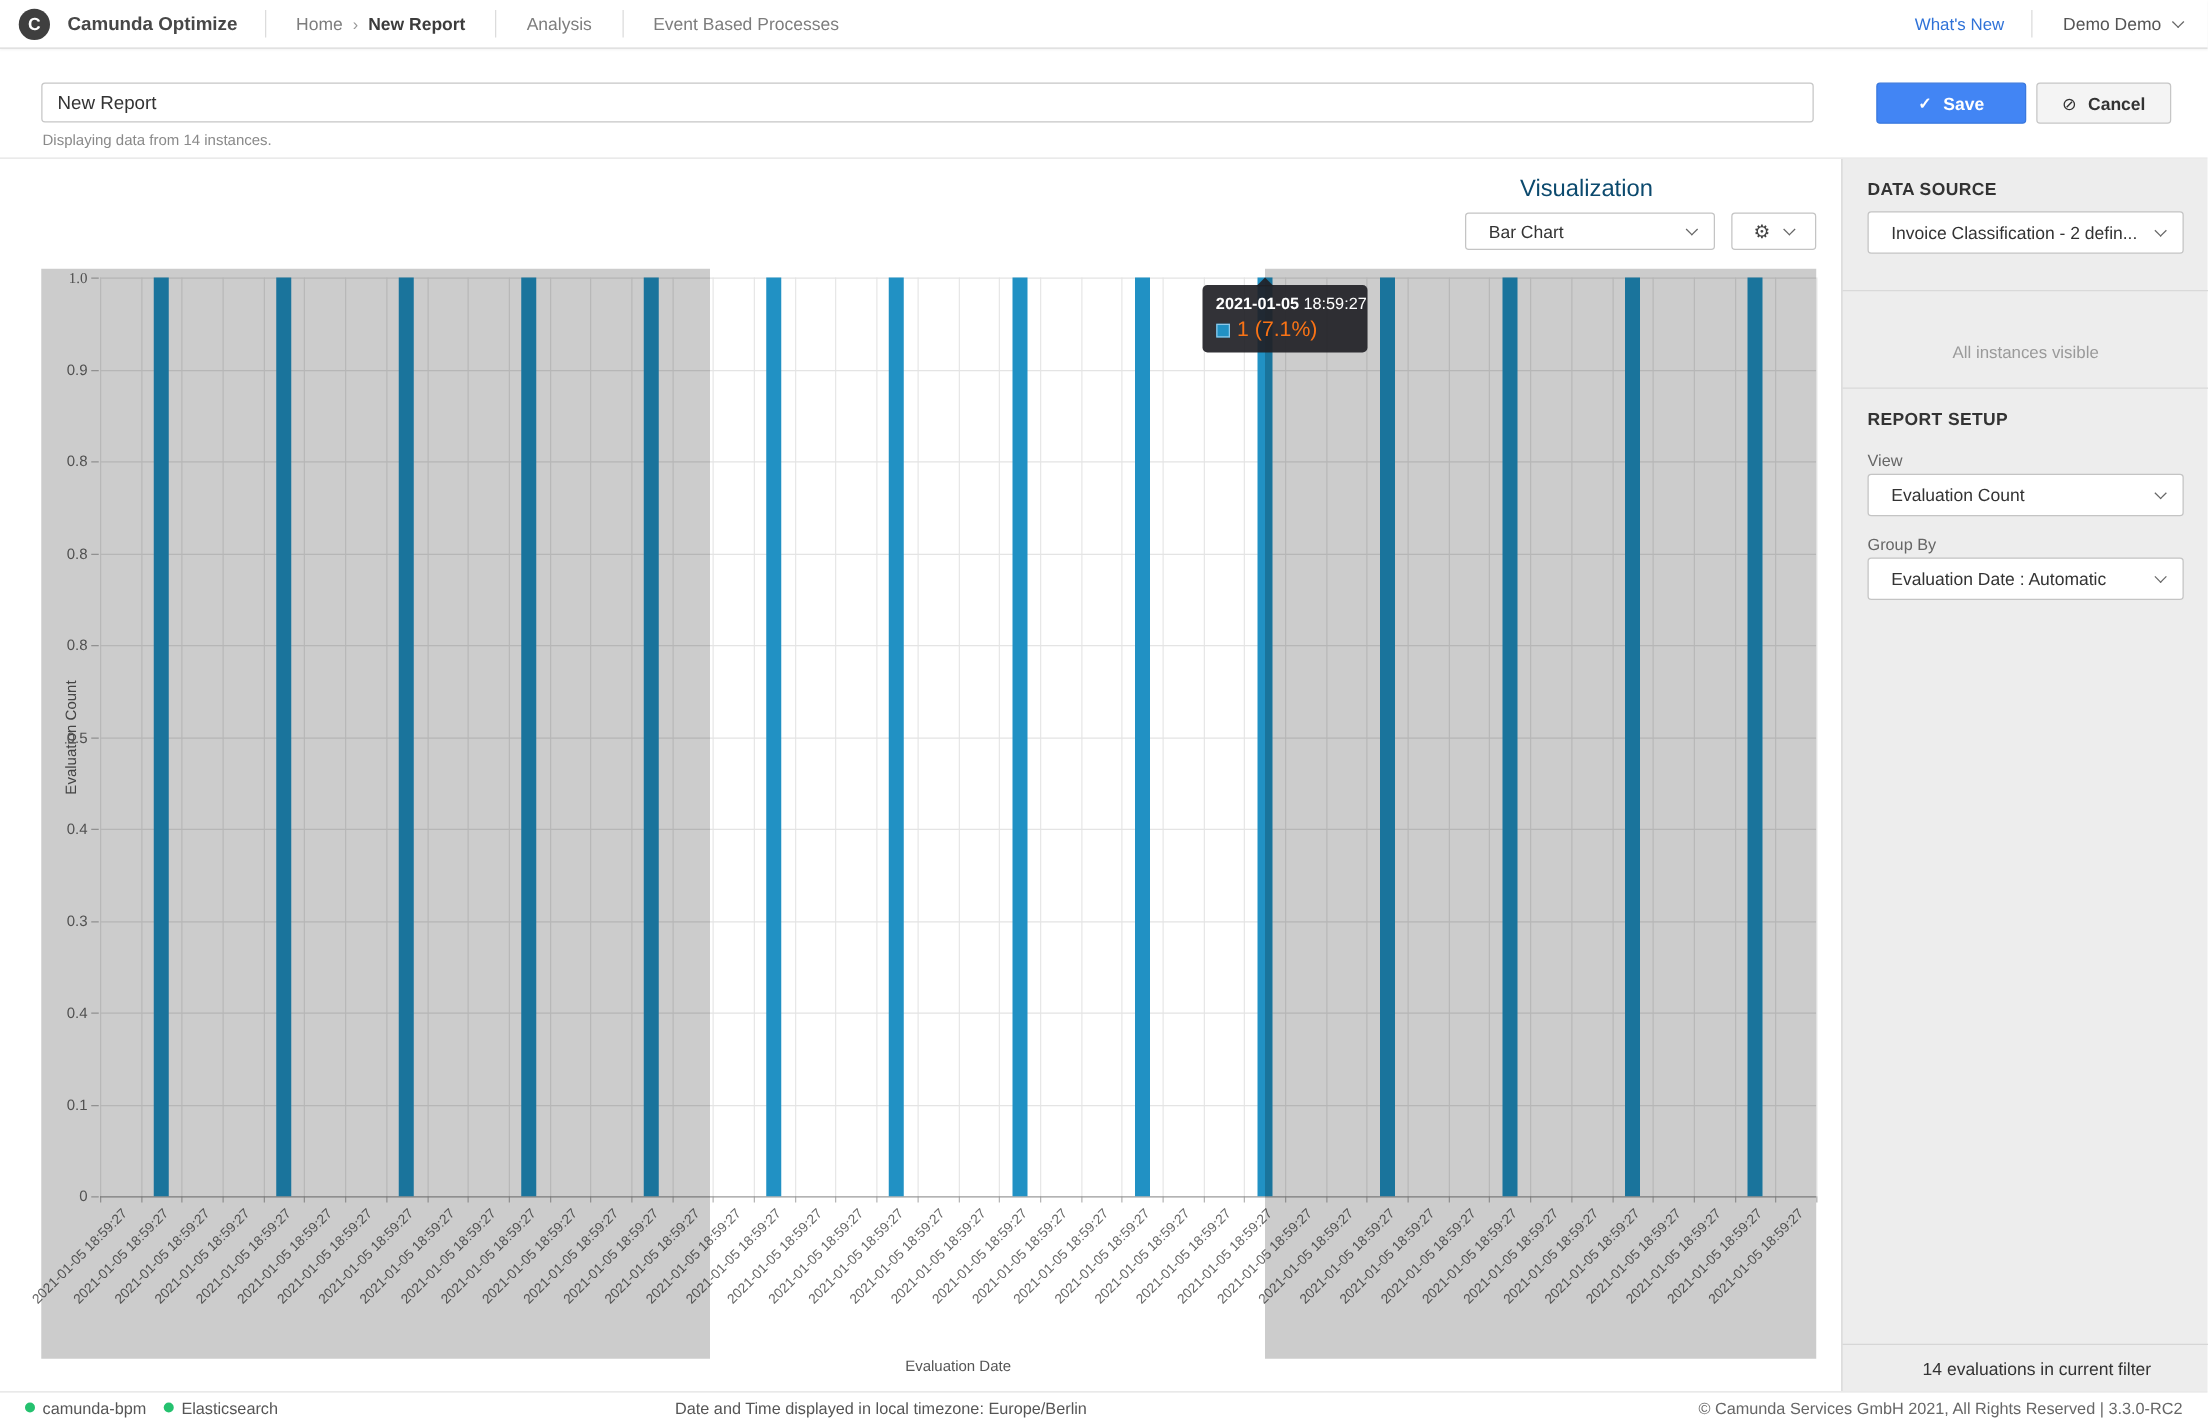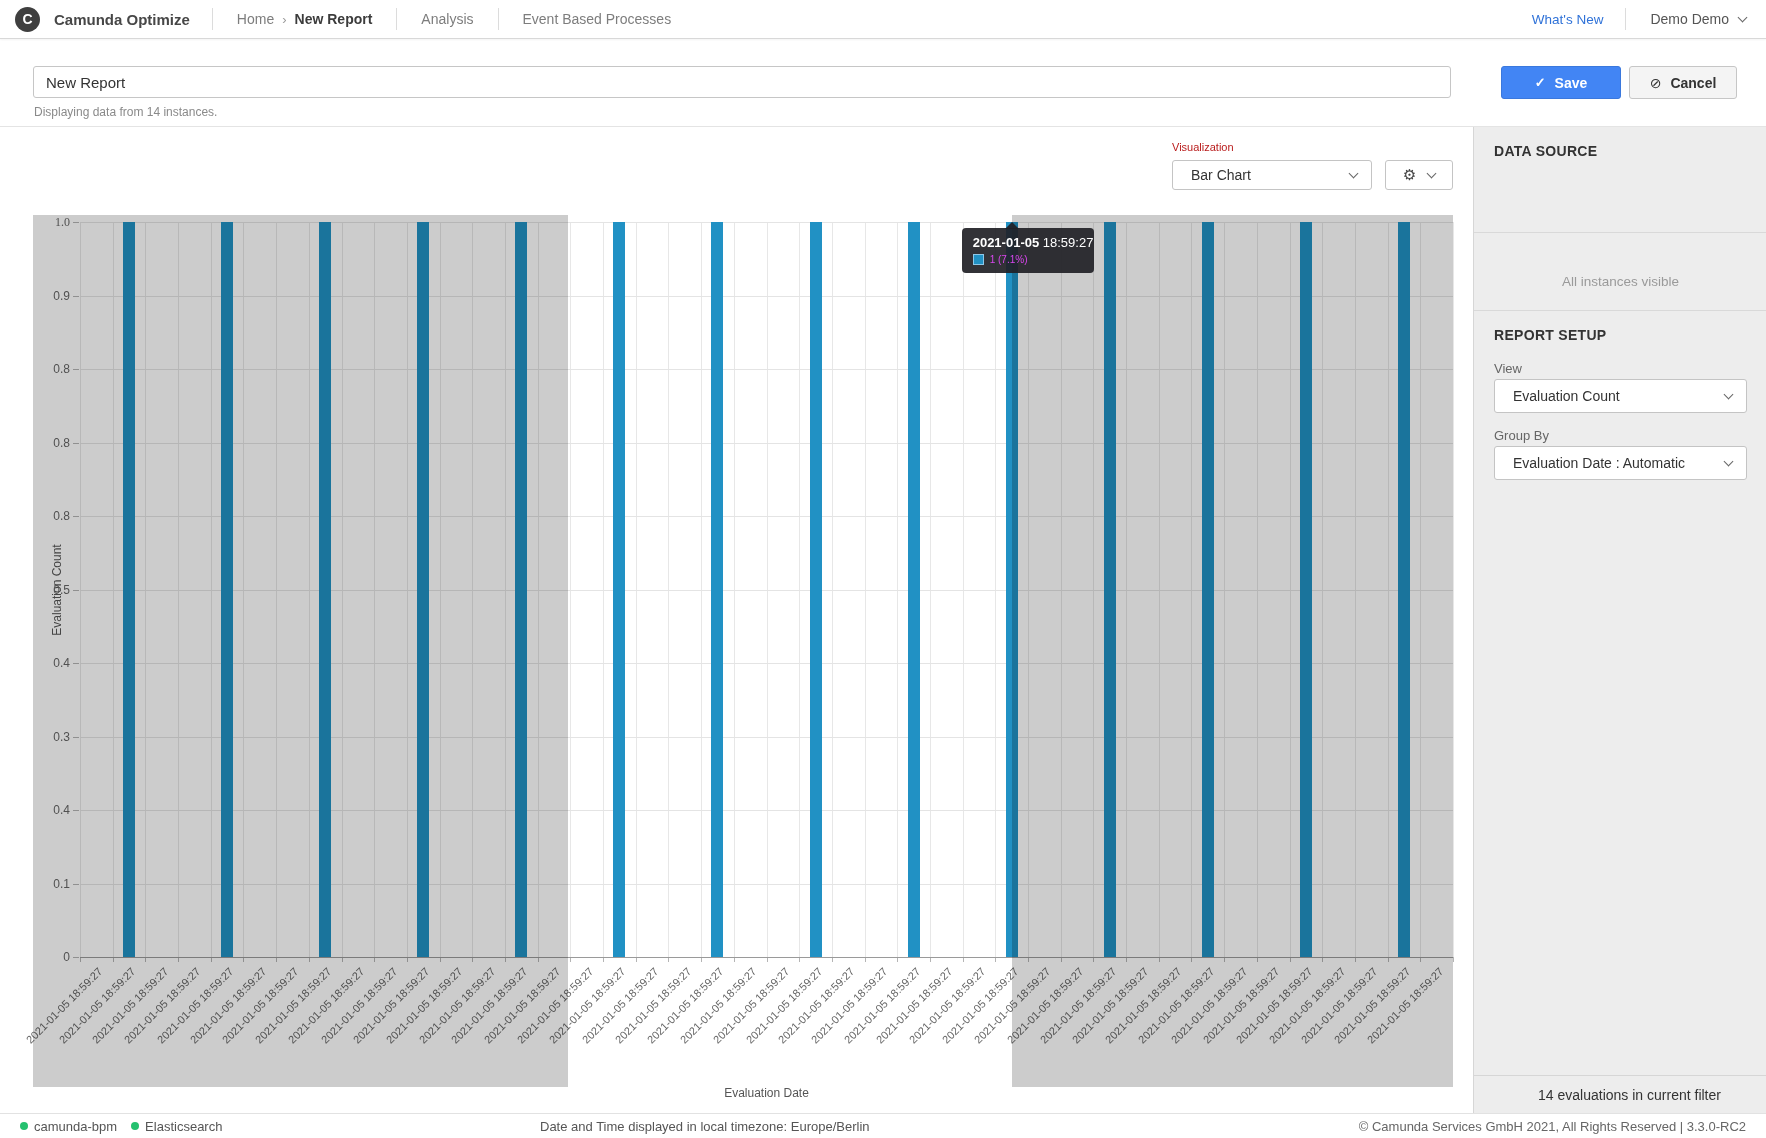--- a/index.html
+++ b/index.html
@@ -39,21 +39,21 @@
   .btn-save { left:1501px; width:120px; background:#4285f4; color:#fff; border:1px solid #3a78dd; }
   .btn-cancel { left:1629px; width:108px; background:#f4f4f4; color:#333; border:1px solid #c6c6c6; }
   .icon-check { font-size:13px; font-weight:bold; }
   .icon-block { font-size:14px; font-weight:normal; }
 
   
   .content { position:absolute; left:0; top:127px; width:1766px; height:986px; background:#fff; }
 
   
   .viz-wrap { position:absolute; top:14px; right:313px; width:281px; z-index:15; }
-  .viz-label { font-size:11px; color:#b91c1c; margin-bottom:7px; }
+  .viz-label { font-size:19px; color:#0c4a6e; margin-bottom:7px;margin-left:44px; }
   .viz-row { display:flex; gap:13px; }
   .selectbox { height:30px; background:#fff; border:1px solid #c4c4c4; border-radius:3px;
                display:flex; align-items:center; font-size:14px; color:#333; cursor:pointer;
                padding:0 14px 0 18px; justify-content:space-between; }
   .viz-select { width:200px; }
   .gear-btn { width:68px; height:30px; background:#fff; border:1px solid #c4c4c4; border-radius:3px;
               display:flex; align-items:center; justify-content:center; gap:12px; cursor:pointer;
               font-size:15px; color:#444; }
 
   
@@ -75,21 +75,21 @@
   
   .tooltip { position:absolute; z-index:10; background:rgba(33,33,38,0.92); border-radius:4px;
              color:#fff; padding:7px 11px 8px 11px; width:132px; }
   .tooltip-arrow { position:absolute; top:-6px; width:0; height:0;
                    border-left:7px solid transparent; border-right:7px solid transparent;
                    border-bottom:7px solid rgba(33,33,38,0.92); }
   .tooltip-title { font-size:13px; white-space:nowrap; }
   .tooltip-title b { font-weight:bold; }
   .tooltip-row { display:flex; align-items:center; gap:6px; margin-top:4px; }
   .tooltip-colorbox { width:11px; height:11px; border:1px solid #8ec8e8; }
-  .tooltip-value { font-size:10px; color:#d946ef; white-space:nowrap; }
+  .tooltip-value { font-size:17px; color:#f97316; white-space:nowrap; }
 
   
   .sidebar { position:absolute; left:1473px; top:0; width:293px; height:986px; background:#ededed;
              border-left:1px solid #d6d6d6; }
   .sb-heading { position:absolute; left:20px; font-size:14px; font-weight:bold; color:#333; letter-spacing:0.3px; }
   .sb-select { position:absolute; left:20px; width:253px; height:34px; font-size:14px; }
   .sb-divider { position:absolute; left:0; width:293px; height:1px; background:#d9d9d9; }
   .sb-label { position:absolute; left:20px; font-size:13px; color:#666; }
   .filter-row { position:absolute; left:20px; top:108px; width:253px; height:32px;
                 display:flex; align-items:center; }
@@ -358,20 +358,24 @@
       <div class="xlabel" style="left: 1195.58px; top: 775px;">2021-01-05 18:59:27</div>
       <div class="xlabel" style="left: 1228.27px; top: 775px;">2021-01-05 18:59:27</div>
       <div class="xlabel" style="left: 1260.96px; top: 775px;">2021-01-05 18:59:27</div>
       <div class="xlabel" style="left: 1293.65px; top: 775px;">2021-01-05 18:59:27</div>
       <div class="overlay" style="left: 0px; width: 535px;"></div>
       <div class="overlay" style="left: 978.679px; width: 441.321px;"></div>
     </div>
 
   <div class="sidebar">
     <div class="sb-heading" style="top:16px">DATA SOURCE</div>
+    <div class="selectbox sb-select" style="top:42px">
+      <span>Invoice Classification - 2 defin...</span>
+      <span class="chev"></span>
+    </div>
     <div class="sb-divider" style="top:105px"></div>
 
     <div class="all-visible">All instances visible</div>
     <div class="sb-divider" style="top:183px"></div>
 
     <div class="sb-heading" style="top:200px">REPORT SETUP</div>
     <div class="sb-label" style="top:234px">View</div>
     <div class="selectbox sb-select" style="top:252px">
       <span>Evaluation Count</span>
       <span class="chev"></span>

